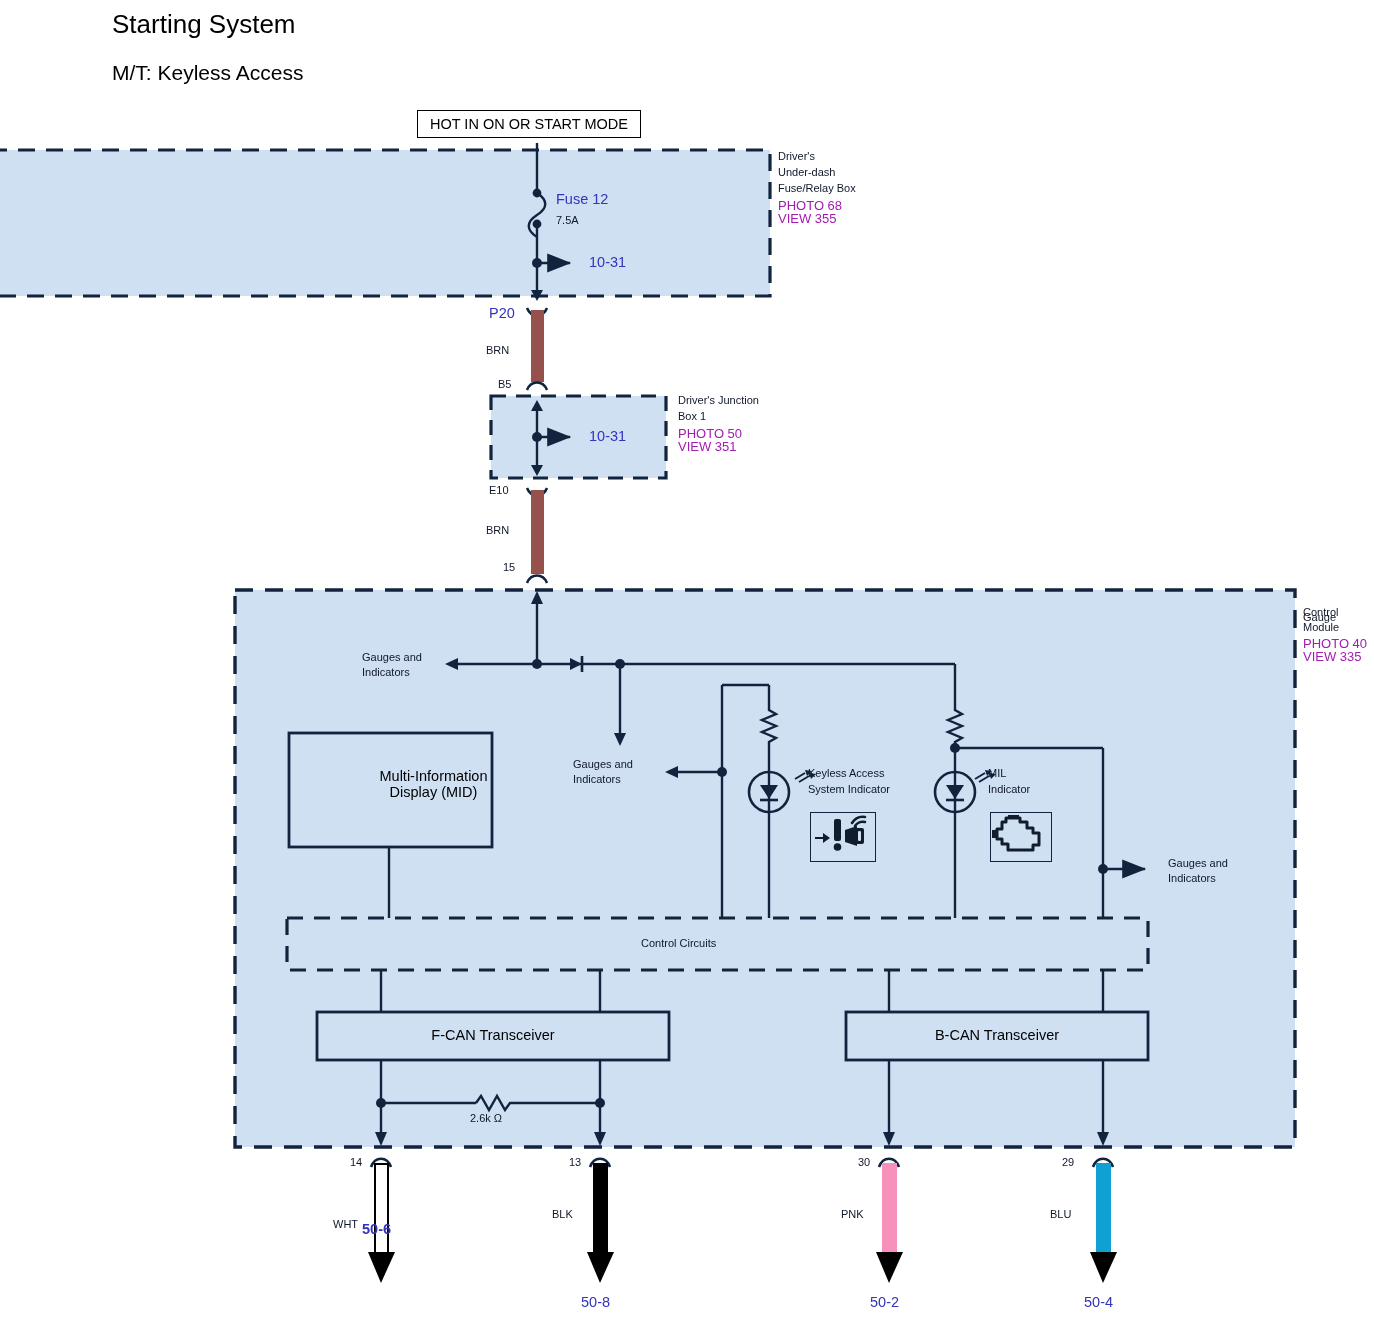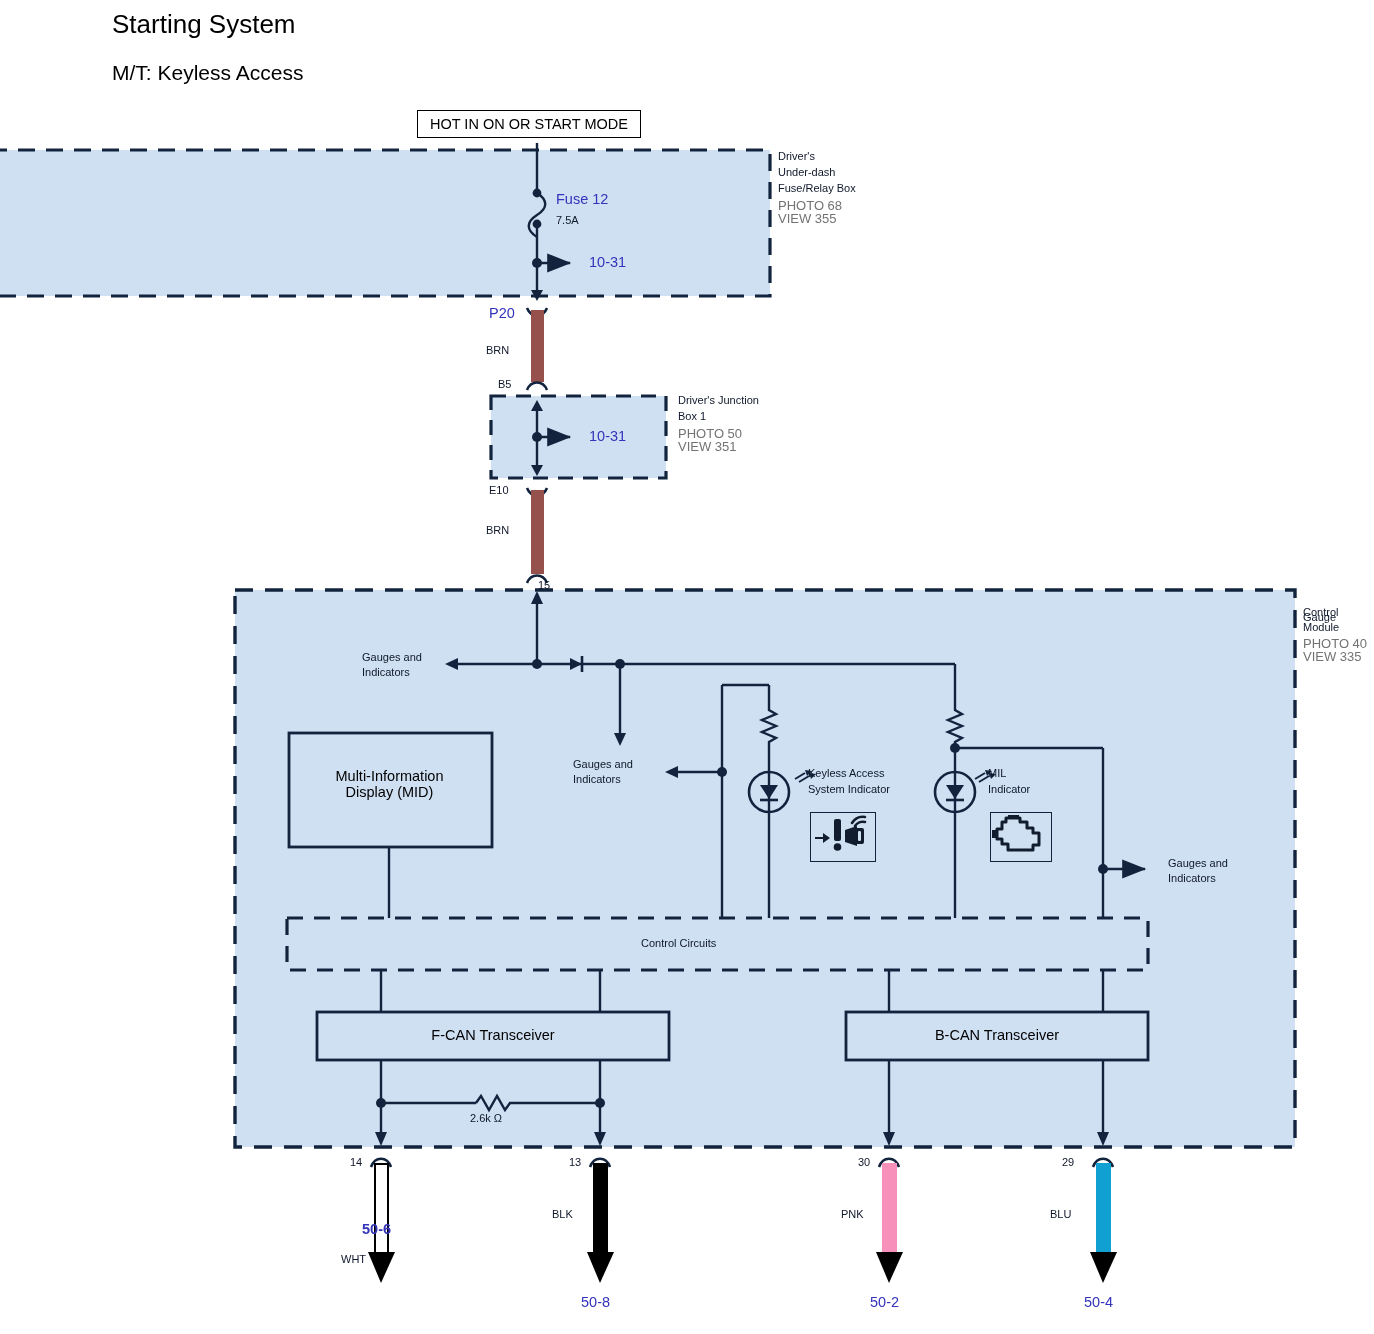--- a/index.html
+++ b/index.html
@@ -13,21 +13,21 @@
     height:1334px;
     background:#ffffff;
     overflow:hidden;
   }
   svg#diagram{position:absolute;top:0;left:0;width:1374px;height:1334px;}
 
   .ttl{position:absolute;font-size:26px;color:#000;white-space:nowrap;}
   .sub{position:absolute;font-size:21px;color:#000;white-space:nowrap;}
   .lbl{position:absolute;font-size:11px;color:#0f172a;white-space:nowrap;line-height:15.5px;}
   .lbl-blue{position:absolute;font-size:14.5px;color:#3333bb;white-space:nowrap;line-height:15.5px;}
-  .lbl-sm{position:absolute;font-size:13px;color:#737373;white-space:nowrap;line-height:14px;}
+  .lbl-sm{position:absolute;font-size:13px;color:#a21caf;white-space:nowrap;line-height:14px;}
   .lbl-c{position:absolute;font-size:14.5px;color:#000;text-align:center;line-height:16px;}
   .hot{
     position:absolute;border:1.6px solid #000;background:#fff;
     font-size:14.5px;color:#000;text-align:center;
     padding:5px 12px;white-space:nowrap;
   }
   .icon-box{position:absolute;border:1.6px solid #12243d;background:#cfe0f3;}
   .icon-box svg{display:block;}
 </style>
 </head>
@@ -195,38 +195,38 @@
   <div class="lbl" style="left:498px;top:377px;">B5</div>
 
   <div class="lbl" style="left:678px;top:393px;">Driver's Junction</div>
   <div class="lbl" style="left:678px;top:409px;">Box 1</div>
   <div class="lbl-sm" style="left:678px;top:427px;">PHOTO 50</div>
   <div class="lbl-sm" style="left:678px;top:440px;">VIEW 351</div>
   <div class="lbl-blue" style="left:589px;top:429px;">10-31</div>
 
   <div class="lbl" style="left:489px;top:483px;">E10</div>
   <div class="lbl" style="left:486px;top:523px;">BRN</div>
-  <div class="lbl" style="left:503px;top:578px;margin-left:35px;">15</div>
+  <div class="lbl" style="left:503px;top:560px;">15</div>
 
   <div class="lbl" style="left:1303px;top:590px;margin-top:20px;">Gauge</div>
   <div class="lbl" style="left:1303px;top:605px;">Control</div>
   <div class="lbl" style="left:1303px;top:620px;">Module</div>
   <div class="lbl-sm" style="left:1303px;top:637px;">PHOTO 40</div>
   <div class="lbl-sm" style="left:1303px;top:650px;">VIEW 335</div>
 
   <div class="lbl" style="left:362px;top:650px;">Gauges and</div>
   <div class="lbl" style="left:362px;top:665px;">Indicators</div>
 
   <div class="lbl" style="left:573px;top:757px;">Gauges and</div>
   <div class="lbl" style="left:573px;top:772px;">Indicators</div>
 
   <div class="lbl" style="left:1168px;top:856px;">Gauges and</div>
   <div class="lbl" style="left:1168px;top:871px;">Indicators</div>
 
-  <div class="lbl-c" style="left:289px;top:768px;width:201px;">
+  <div class="lbl-c" style="left:289px;top:768px;width:201px;padding-left:44px;">
     <span>Multi-Information</span><br>
     <span>Display (MID)</span>
   </div>
 
   <div class="lbl" style="left:808px;top:766px;">Keyless Access</div>
   <div class="lbl" style="left:808px;top:782px;text-align:center;">System Indicator</div>
   <div class="lbl" style="left:988px;top:766px;">MIL</div>
   <div class="lbl" style="left:988px;top:782px;">Indicator</div>
 
   <div class="icon-box" style="left:810px;top:812px;width:64px;height:48px;">
@@ -254,21 +254,21 @@
     </svg>
   </div>
 
   <div class="lbl" style="left:641px;top:936px;">Control Circuits</div>
 
   <div class="lbl-c" style="left:317px;top:1027px;width:352px;">F-CAN Transceiver</div>
   <div class="lbl-c" style="left:846px;top:1027px;width:302px;">B-CAN Transceiver</div>
   <div class="lbl" style="left:470px;top:1111px;">2.6k Ω</div>
 
   <div class="lbl" style="left:350px;top:1155px;">14</div>
-  <div class="lbl" style="left:333px;top:1252px;margin-left:8px;">WHT</div>
+  <div class="lbl" style="left:333px;top:1217px;">WHT</div>
   <div class="lbl-blue" style="left:362px;top:1222px;font-weight:bold;">50-6</div>
 
   <div class="lbl" style="left:569px;top:1155px;">13</div>
   <div class="lbl" style="left:552px;top:1207px;">BLK</div>
   <div class="lbl-blue" style="left:581px;top:1295px;">50-8</div>
 
   <div class="lbl" style="left:858px;top:1155px;">30</div>
   <div class="lbl" style="left:841px;top:1207px;">PNK</div>
   <div class="lbl-blue" style="left:870px;top:1295px;">50-2</div>
 

